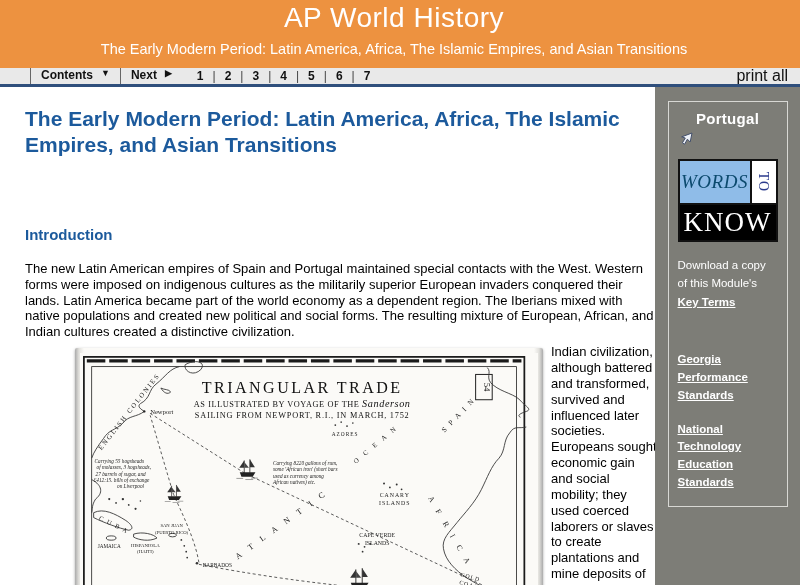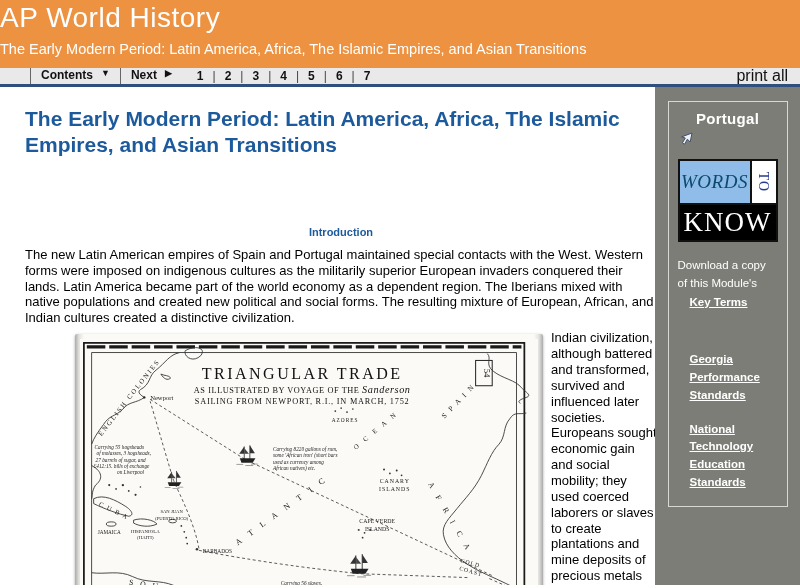--- a/index.html
+++ b/index.html
@@ -1,21 +1,21 @@
 <!DOCTYPE html>
 <html><head>
 <meta charset="utf-8">
 <style>
   * { margin:0; padding:0; box-sizing:border-box; }
   html,body { width:800px; height:588px; overflow:hidden; background:#fff;
               font-family:"Liberation Sans", sans-serif; }
   .page { position:relative; width:800px; height:588px; background:#fff; }
 
   
-  .header { height:68px; background:#ED9240; color:#fff; text-align:left; padding:2px 12px 0 0; }
+  .header { height:68px; background:#ED9240; color:#fff; text-align:center; padding:2px 12px 0 0; }
   .header-title { font-size:28px; font-weight:normal; letter-spacing:.5px; line-height:1.15; }
   .header-subtitle { font-size:14.5px; margin-top:7px; }
 
   
   .navbar { height:19px; background:#E9E9E9; border-bottom:3px solid #2F4F7C;
             display:flex; align-items:center; font-size:12px; font-weight:bold; color:#111; }
   .nav-left { display:flex; align-items:center; height:100%; margin-left:30px; }
   .nav-group { display:flex; align-items:flex-start; height:100%; padding:0 10px; border-left:1px solid #666; cursor:pointer; }
   .nav-group .glyph { font-size:9px; margin-left:8px; }
   .nav-pages { display:flex; align-items:center; margin-left:6px; }
@@ -24,21 +24,21 @@
   .nav-right { margin-left:auto; margin-right:12px; font-weight:normal; font-size:16px; cursor:pointer; }
 
   
   .content { position:relative; width:800px; height:498px; }
   .sidebar { position:absolute; top:0; right:0; width:145px; height:498px; background:#7D7D77; }
   .main { position:absolute; top:0; left:0; width:655px; height:498px; background:#fff; overflow:hidden; }
 
   
   .article { margin:0 0 0 25px; width:632px; font-size:13px; line-height:1.22; color:#000; }
   h1.page-title { color:#1C5A9C; font-size:21px; line-height:1.25; font-weight:bold; max-width:600px; margin-top:19px; }
-  h2.section-heading { color:#1C5A9C; font-size:11px; font-weight:bold; margin-top:67px; margin-bottom:8px;text-align:center; }
+  h2.section-heading { color:#1C5A9C; font-size:15px; font-weight:bold; margin-top:67px; margin-bottom:17px; }
   .para { margin-bottom:4px; }
 
   
   .map-scan { float:left; margin:4px 8px 0 50px; padding:5px;
               background:linear-gradient(90deg,#ababab 0,#e2e1dd 4px,#fbfaf7 9px,#fbfaf7 calc(100% - 9px),#e2e1dd calc(100% - 4px),#ababab 100%);
               border-radius:2px; box-shadow:0 1px 3px rgba(0,0,0,.35); }
   .map-scan svg { display:block; background:#fbfaf7; }
   .map-serif { font-family:"Liberation Serif", serif; }
 
   
@@ -50,21 +50,21 @@
   .wtk-words { flex:1; background:#8FBCE8; border-right:2px solid #111; color:#0c4a6e;
                font-family:"Liberation Serif", serif; font-size:19px; letter-spacing:.5px;
                display:flex; align-items:center; justify-content:center;font-style:italic; }
   .wtk-to { width:24px; display:flex; align-items:center; justify-content:center;
             color:#2B3A8C; font-family:"Liberation Serif", serif; font-size:14px; }
   .wtk-to span { transform:rotate(90deg); display:block; letter-spacing:1px; }
   .wtk-know { height:37px; background:#000000; border-top:2px solid #111; color:#fff;
               font-family:"Liberation Serif", serif; font-size:27px; letter-spacing:1px;
               display:flex; align-items:center; justify-content:center; }
   .sb-text { font-size:11.5px; line-height:1.6; }
-  .sb-link { color:#fff; font-weight:bold; text-decoration:underline; cursor:pointer;margin-left:12px; }
+  .sb-link { color:#fff; font-weight:bold; text-decoration:underline; cursor:pointer; }
   .sb-link-block { display:block; font-size:11.5px; line-height:1.55; margin-top:16px; }
   .sb-gap { height:24px; }
 </style>
 </head>
 <body>
 
 <div class="page">
 
   <div class="header">
     <div class="header-title">AP World History</div>

